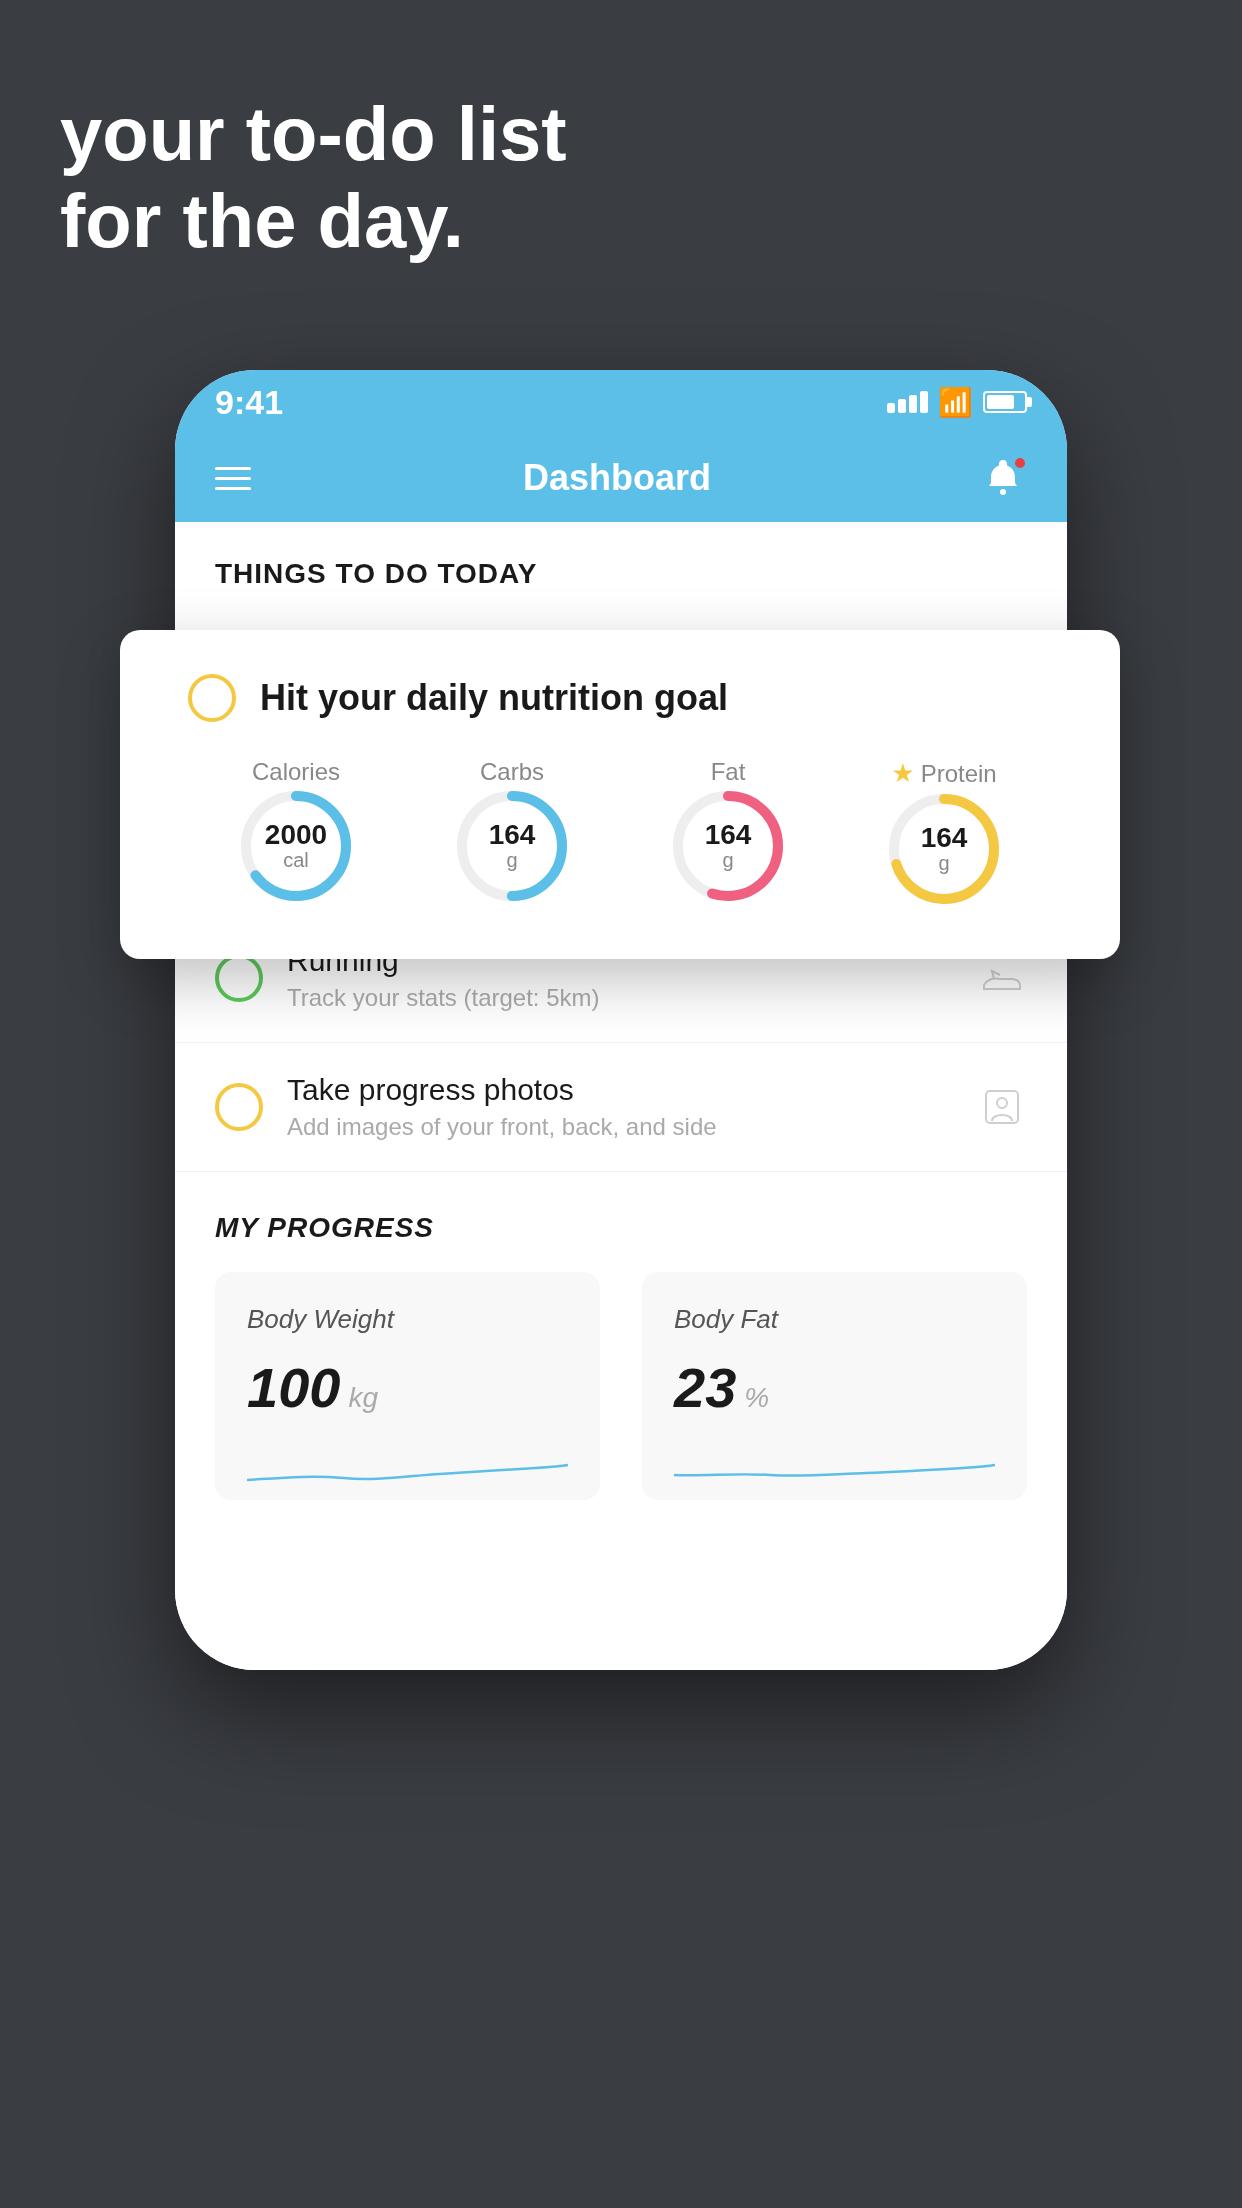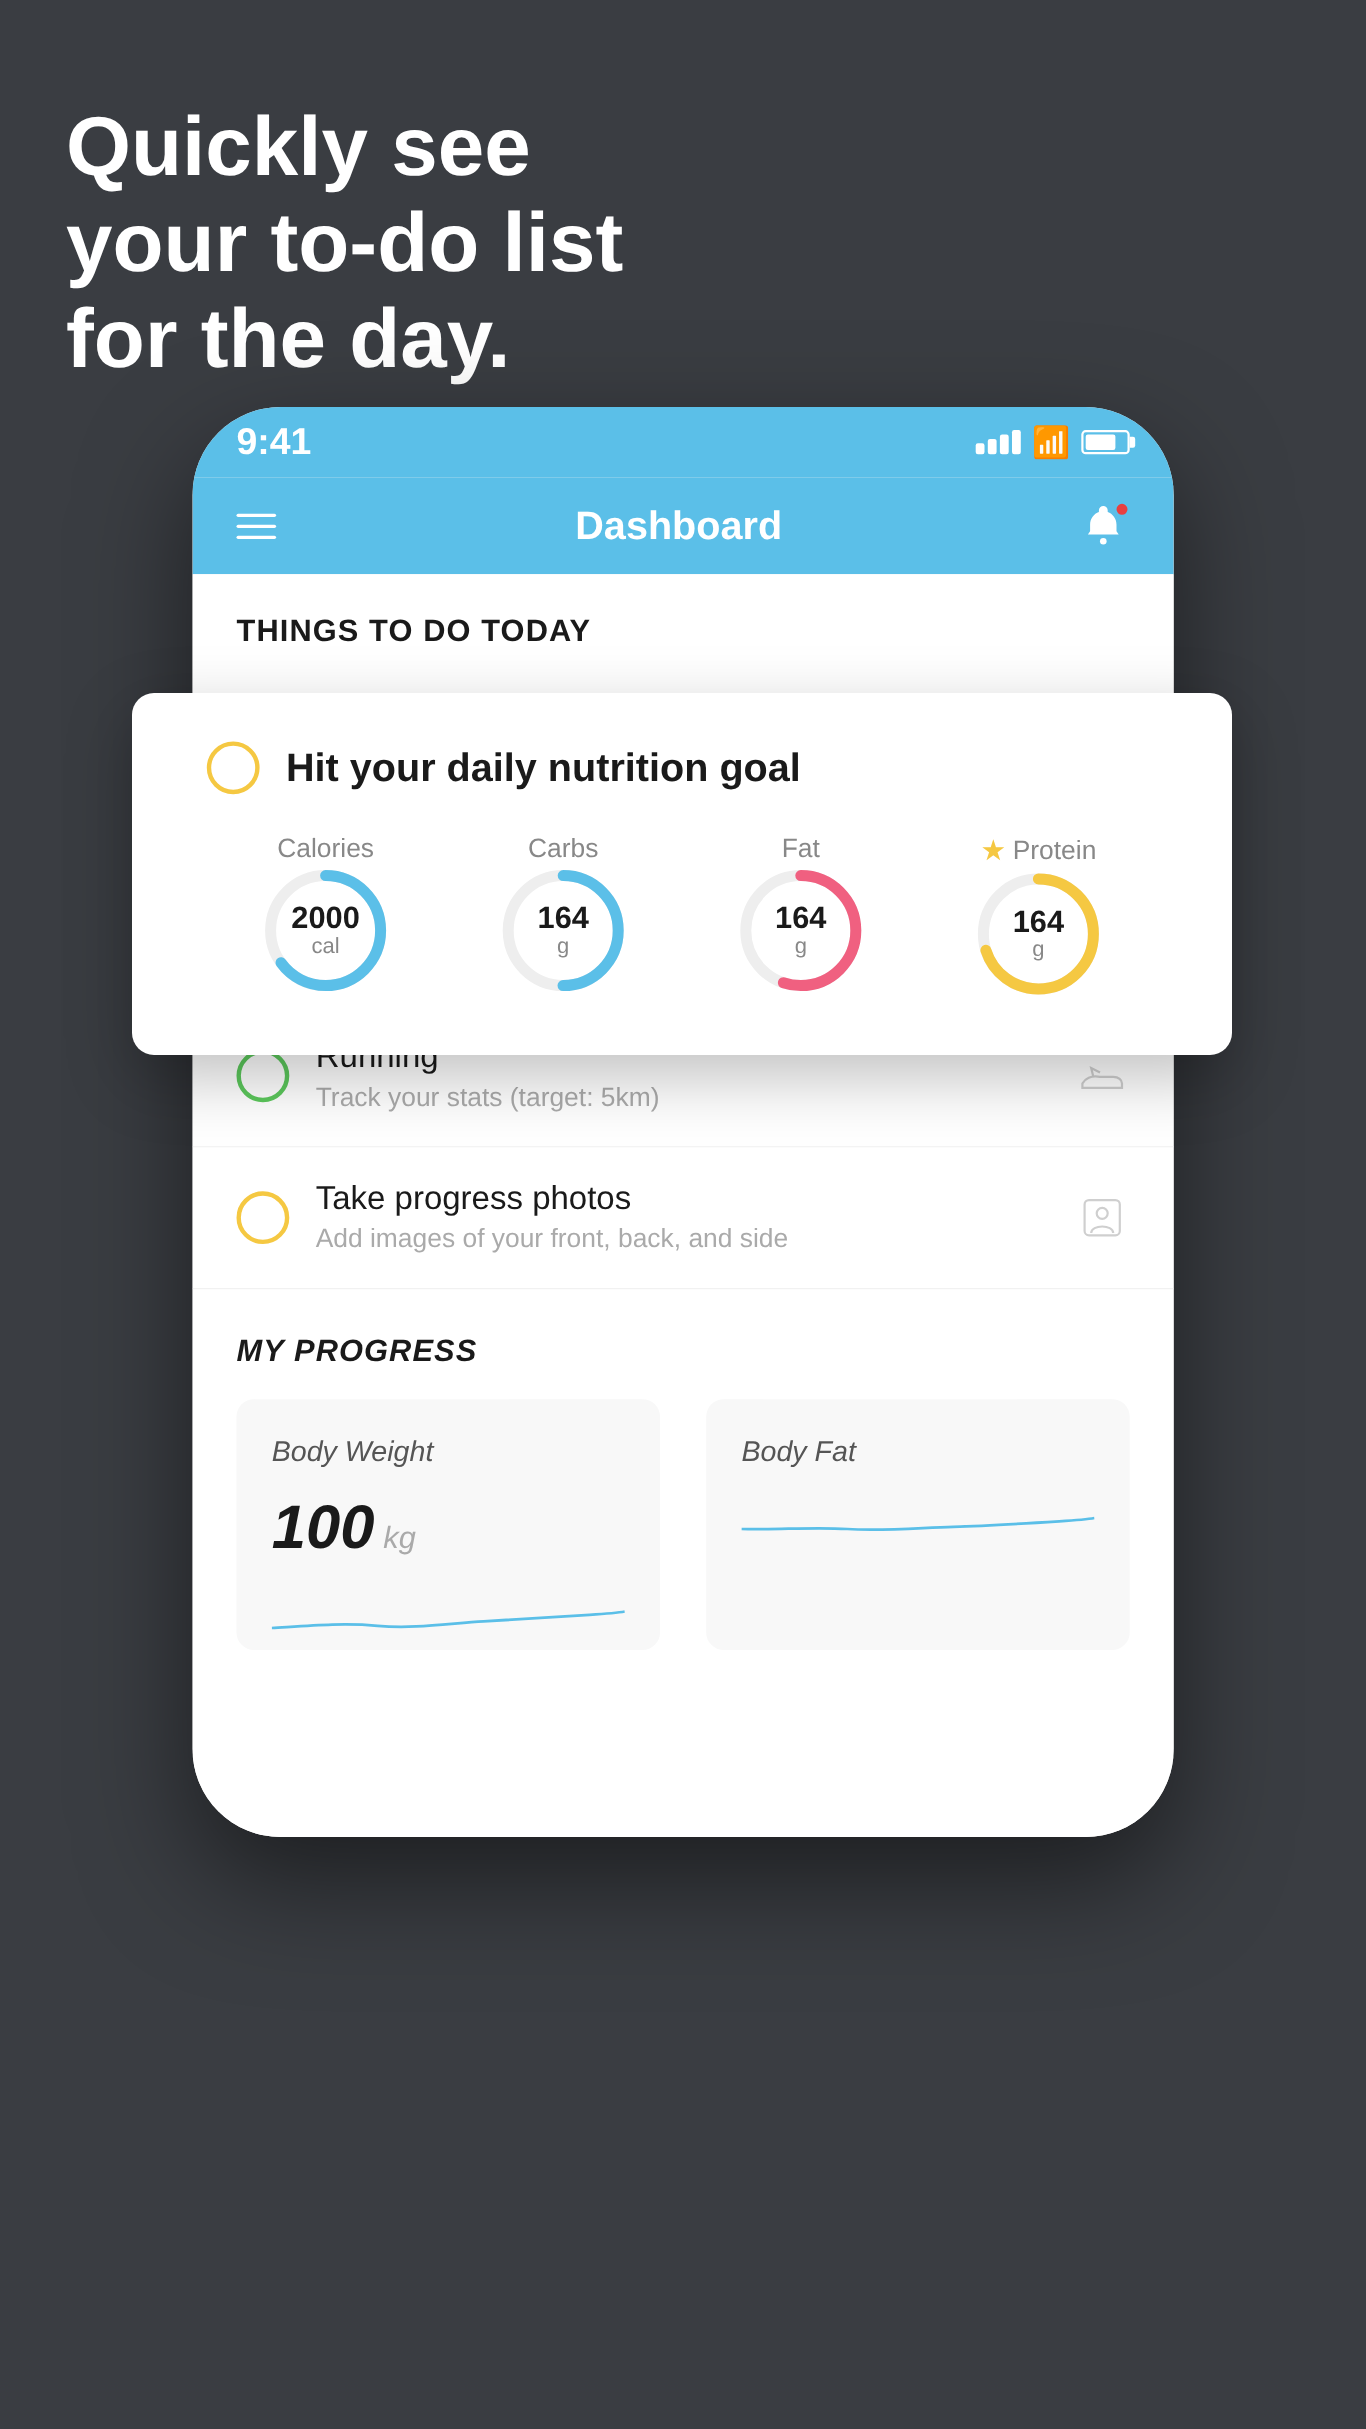--- a/index.html
+++ b/index.html
@@ -320,21 +320,20 @@
       height: 60px;
       display: block;
     }
   </style>
 </head>
 <body>
 
 <div class="bg-dark"></div>
 
 <div class="hero-text">
-  <div>Quickly see</div>
   <div>your to-do list</div>
   <div>for the day.</div>
 </div>
 
 <div class="phone-frame">
 
   <div class="status-bar">
     <span class="status-time">9:41</span>
     <div class="status-icons">
       <div class="signal-bars">
@@ -412,20 +411,24 @@
           <div class="progress-value-row">
             <span class="progress-value">100</span>
             <span class="progress-unit">kg</span>
           </div>
           <svg class="sparkline" viewBox="0 0 300 60" preserveAspectRatio="none">
             <path d="M0 40 C30 38, 60 35, 90 38 C120 41, 150 36, 180 34 C210 32, 240 30, 270 28 C285 27, 295 26, 300 25" stroke="#5bbfe8" stroke-width="2.5" fill="none"></path>
           </svg>
         </div>
         <div class="progress-card">
           <div class="progress-card-title">Body Fat</div>
+          <div class="progress-value-row">
+            <span class="progress-value">23</span>
+            <span class="progress-unit">%</span>
+          </div>
           <svg class="sparkline" viewBox="0 0 300 60" preserveAspectRatio="none">
             <path d="M0 35 C30 36, 60 33, 90 35 C120 37, 150 34, 180 33 C210 32, 240 30, 270 28 C285 27, 295 26, 300 25" stroke="#5bbfe8" stroke-width="2.5" fill="none"></path>
           </svg>
         </div>
       </div>
     </div>
   </div>
 </div>
 
 <div class="floating-card">

